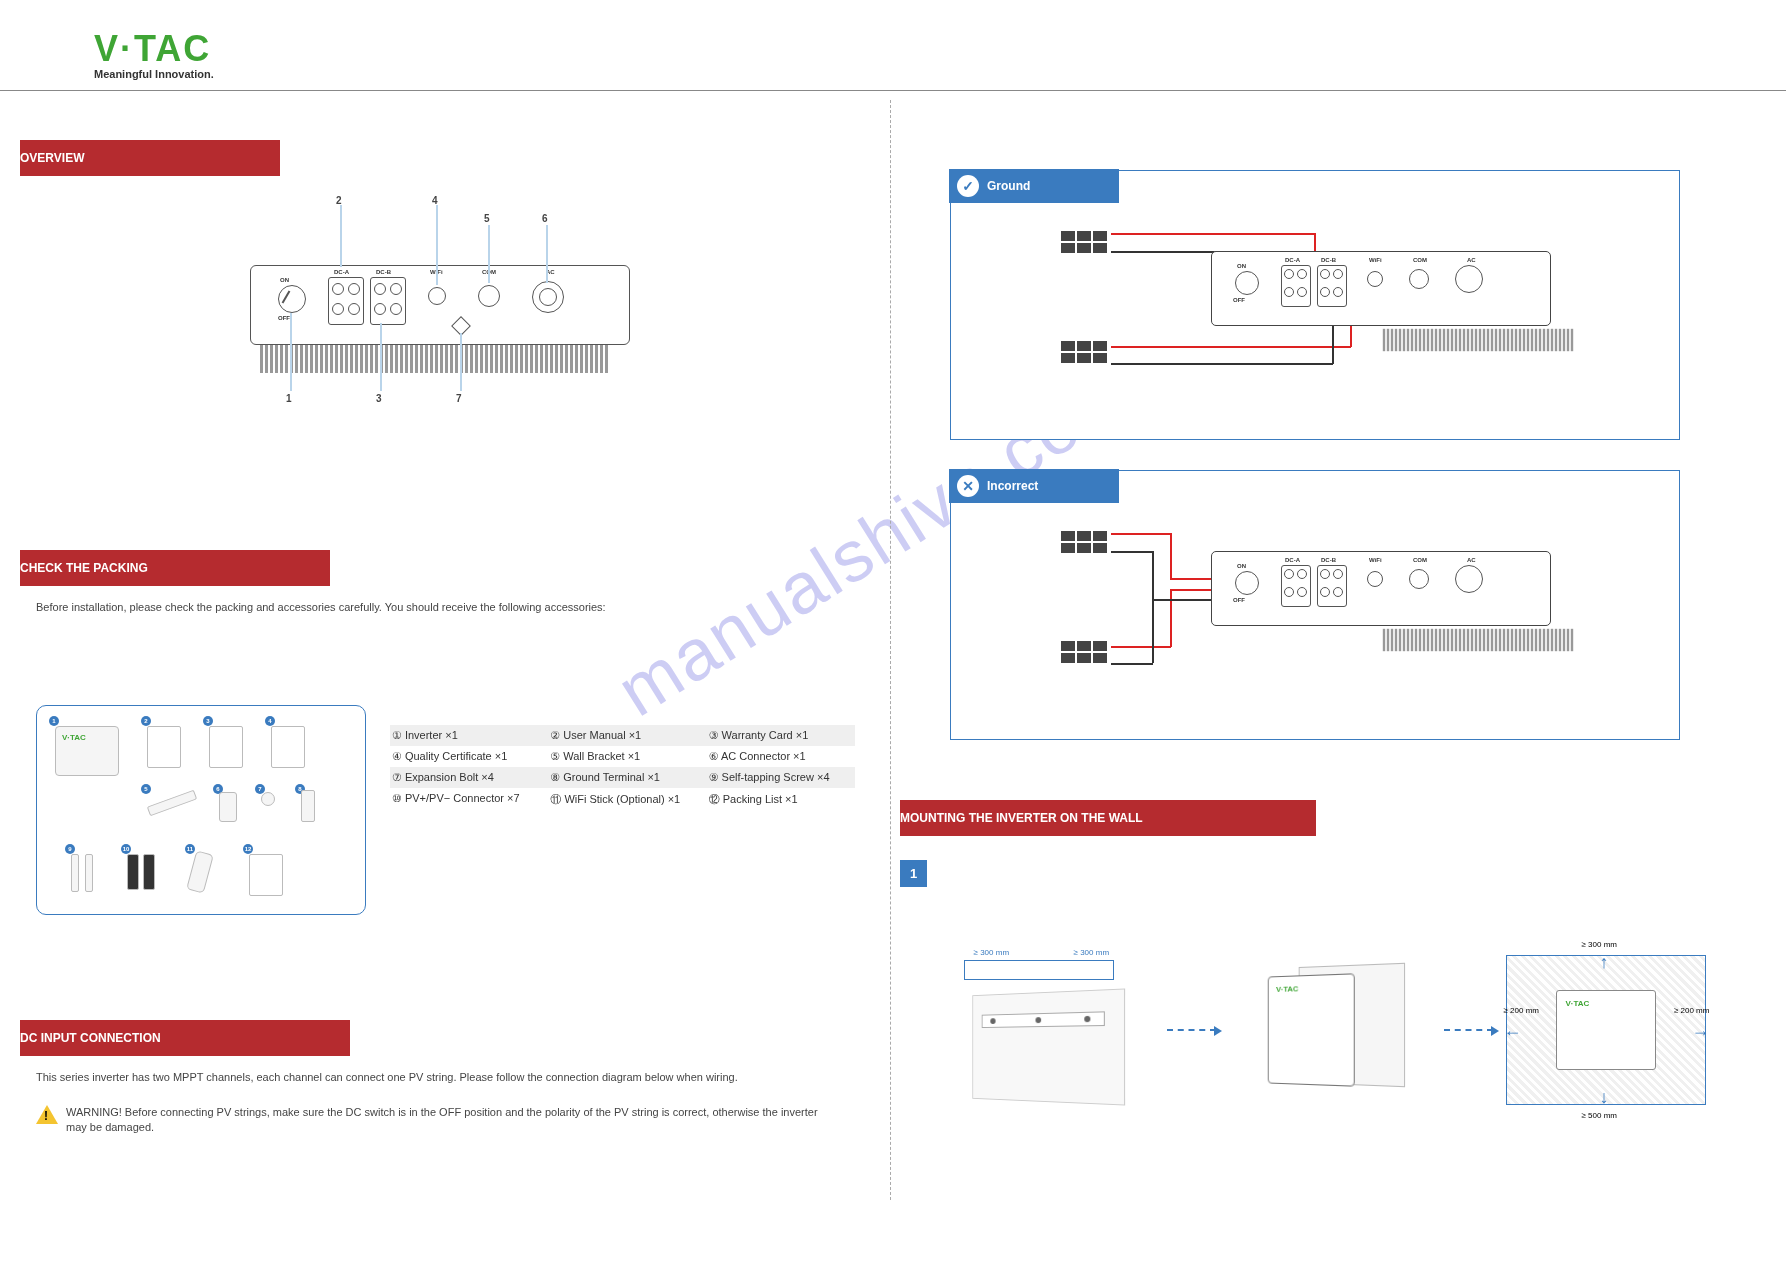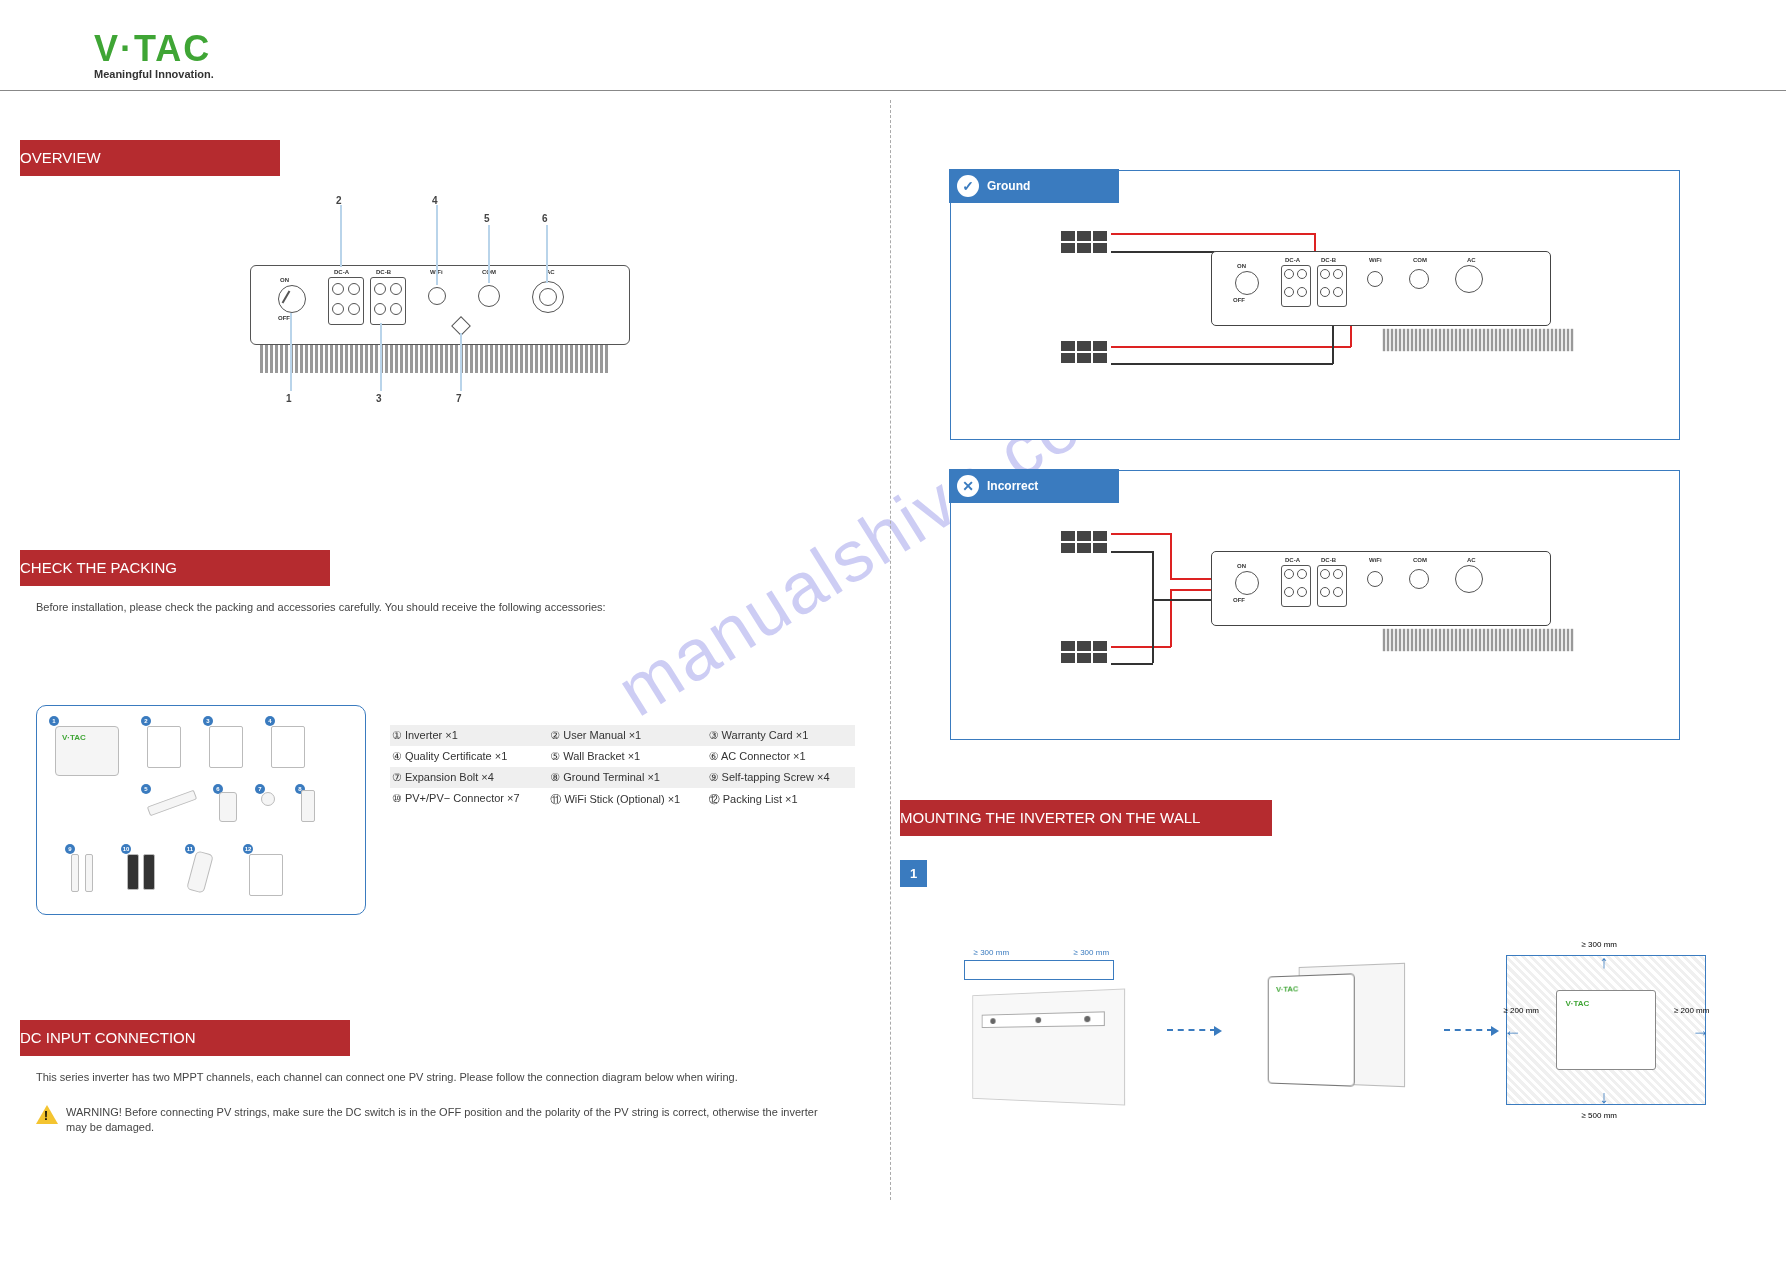--- a/index.html
+++ b/index.html
@@ -50,22 +50,22 @@
     top: 100px;
     left: 890px;
     width: 0;
     height: 1100px;
     border-left: 1px dashed #aaa;
   }
   .section-header {
     background: #b52b2f;
     color: #fff;
     padding: 8px 14px 6px 0;
-    font-size: 15px;
-    font-weight: normal;
+    font-size: 12px;
+    font-weight: bold;
     display: inline-block;
     min-height: 36px;
     line-height: 20px;
   }
   .callout-diagram {
     position: absolute;
     left: 230px;
     top: 95px;
     width: 450px;
     height: 250px;
@@ -842,21 +842,21 @@
         <div class="fin"></div>
         <div class="fin"></div>
         <div class="fin"></div>
         <div class="fin"></div>
         <div class="fin"></div>
         <div class="fin"></div>
         <div class="fin"></div>
     </div>
   </div>
 
-  <div class="section-header mount-header" style="width:372px;">MOUNTING THE INVERTER ON THE WALL</div>
+  <div class="section-header mount-header" style="width:416px;">MOUNTING THE INVERTER ON THE WALL</div>
   <div class="step-tag">1</div>
 
   <div class="mount-steps">
     <div class="mount-step">
       <div class="bracket-sketch">
         <div class="bracket-top"></div>
         <div class="dim-text" style="top:-12px;left:10px;">≥ 300 mm</div>
         <div class="dim-text" style="top:-12px;left:110px;">≥ 300 mm</div>
         <div class="wall-sketch">
           <div style="position:absolute;top:20px;left:10px;width:130px;height:14px;border:1px solid #aaa;background:#fff;"></div>

